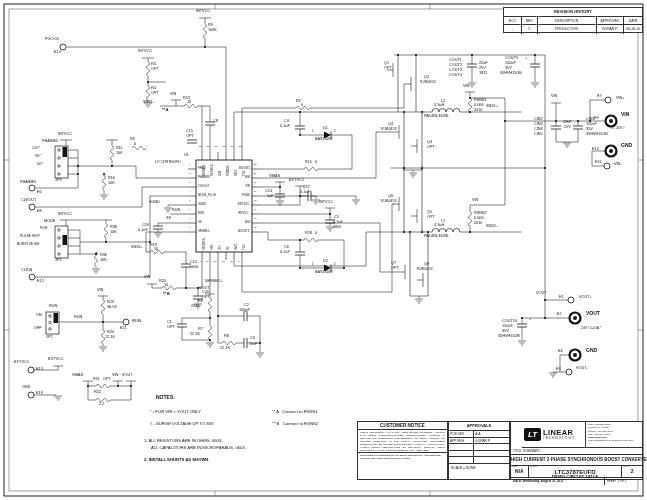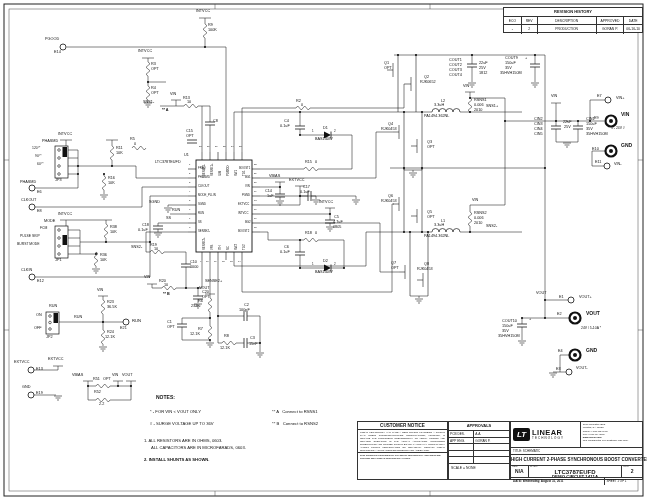--- a/index.html
+++ b/index.html
@@ -26,21 +26,21 @@
   #notice .ft{font-size:2.25px;line-height:1.3;padding:1px 2px;font-weight:bold;}
   
   #approvals{left:448px;top:421px;width:62px;height:59px;font-size:3.2px;}
   #approvals .hd{font-weight:bold;font-size:4px;height:8px;line-height:8px;}
   #approvals .ar{height:6.5px;line-height:6.5px;}
   #approvals .c1{width:26px;padding-left:1px;}
   #approvals .c2{width:36px;padding-left:1px;}
   #approvals .sc{height:8px;line-height:8px;padding-left:2px;font-size:3.4px;}
   
   #titleblock{left:510px;top:421px;width:133px;height:59px;}
-  #tb-logo-row{height:26px;border-bottom:0.5px solid #333;}
+  #tb-logo-row{height:26px;border-bottom:0.5px solid #333;margin-left:11px;}
   #tb-logo-cell{width:70px;display:flex;align-items:center;padding:2px;}
   #lt-mark{width:17px;height:13px;background:#111;border-radius:2px;color:#fff;font-weight:bold;font-style:italic;font-size:8px;line-height:13px;text-align:center;margin-right:2px;flex:0 0 auto;}
   #lt-name1{font-weight:bold;font-size:7.5px;line-height:1;letter-spacing:0.4px;}
   #lt-name2{font-size:3px;letter-spacing:1.1px;line-height:1;}
   #tb-addr{width:63px;border-left:0.5px solid #333;padding:1px 1px 0 2px;}
   #tb-title-label{height:6px;line-height:6px;font-size:3px;padding-left:2px;border-bottom:0.5px solid #333;}
   #tb-title{height:10px;line-height:10px;font-size:4.5px;font-weight:bold;text-align:center;border-bottom:0.5px solid #333;white-space:nowrap;}
   #tb-part-row{height:12px;border-bottom:0.5px solid #333;}
   #tb-size{width:18px;}
   #tb-mid{width:95px;}

